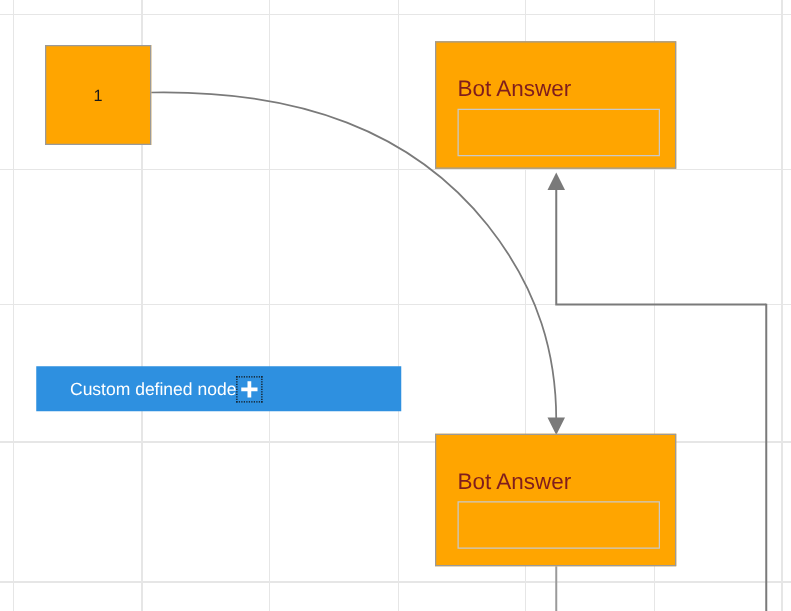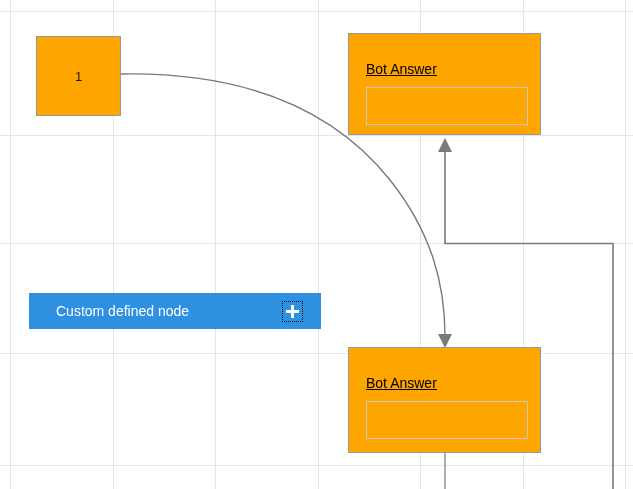--- a/index.html
+++ b/index.html
@@ -63,25 +63,24 @@
     height: 102px;
   }
   .node-bot-2 {
     top: 347px;
     height: 106px;
   }
   .node-bot-title {
     position: absolute;
     left: 17px;
     top: 28px;
-    font-size: 14px;
-    color: #000000;
+    font-size: 18px;
+    color: #7f1d1d;
     line-height: 1;
     white-space: nowrap;
-    text-decoration: underline;
   }
   .node-bot-slot {
     position: absolute;
     left: 17px;
     right: 12px;
     top: 53px;
     height: 38px;
     box-sizing: border-box;
     border: 1px solid #c9c9c9;
     background: transparent;
@@ -89,21 +88,21 @@
   
   #palette-bar {
     position: absolute;
     left: 29px;
     top: 293px;
     width: 292px;
     height: 36px;
     background: #2e90e0;
     display: flex;
     align-items: center;
-    justify-content: space-between;
+    justify-content: flex-start;
     padding: 0 18px 0 27px;
     box-sizing: border-box;
   }
   #palette-label {
     color: #ffffff;
     font-size: 14px;
     line-height: 1;
     white-space: nowrap;
   }
   #palette-add {

